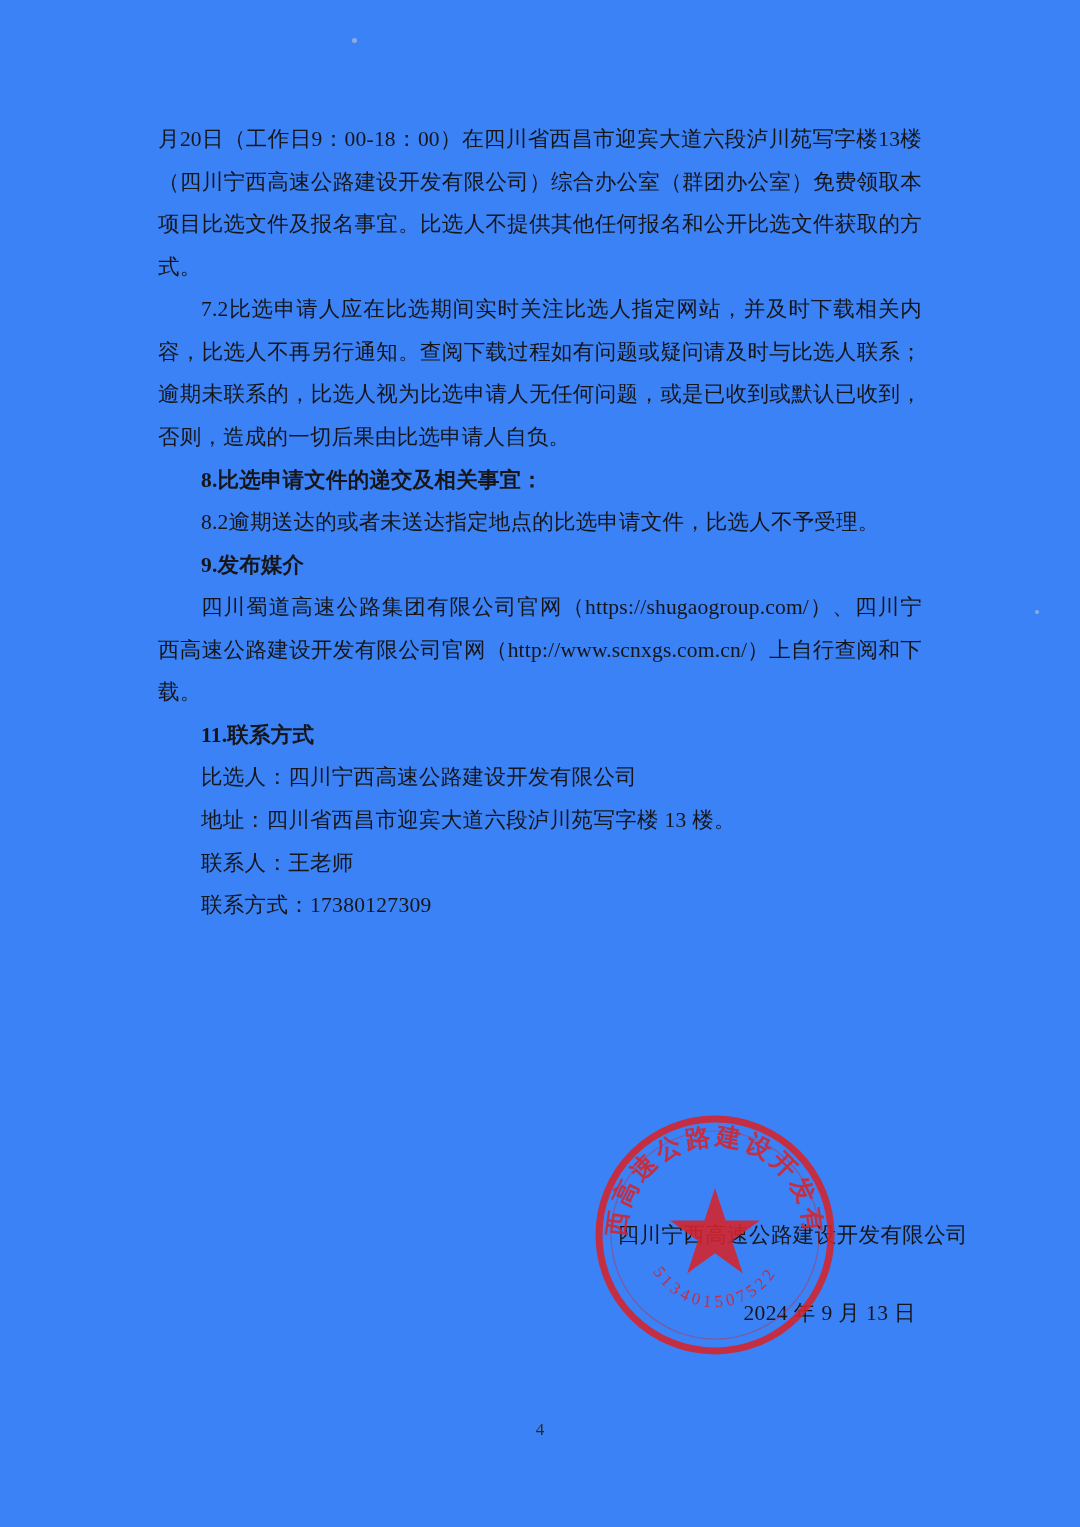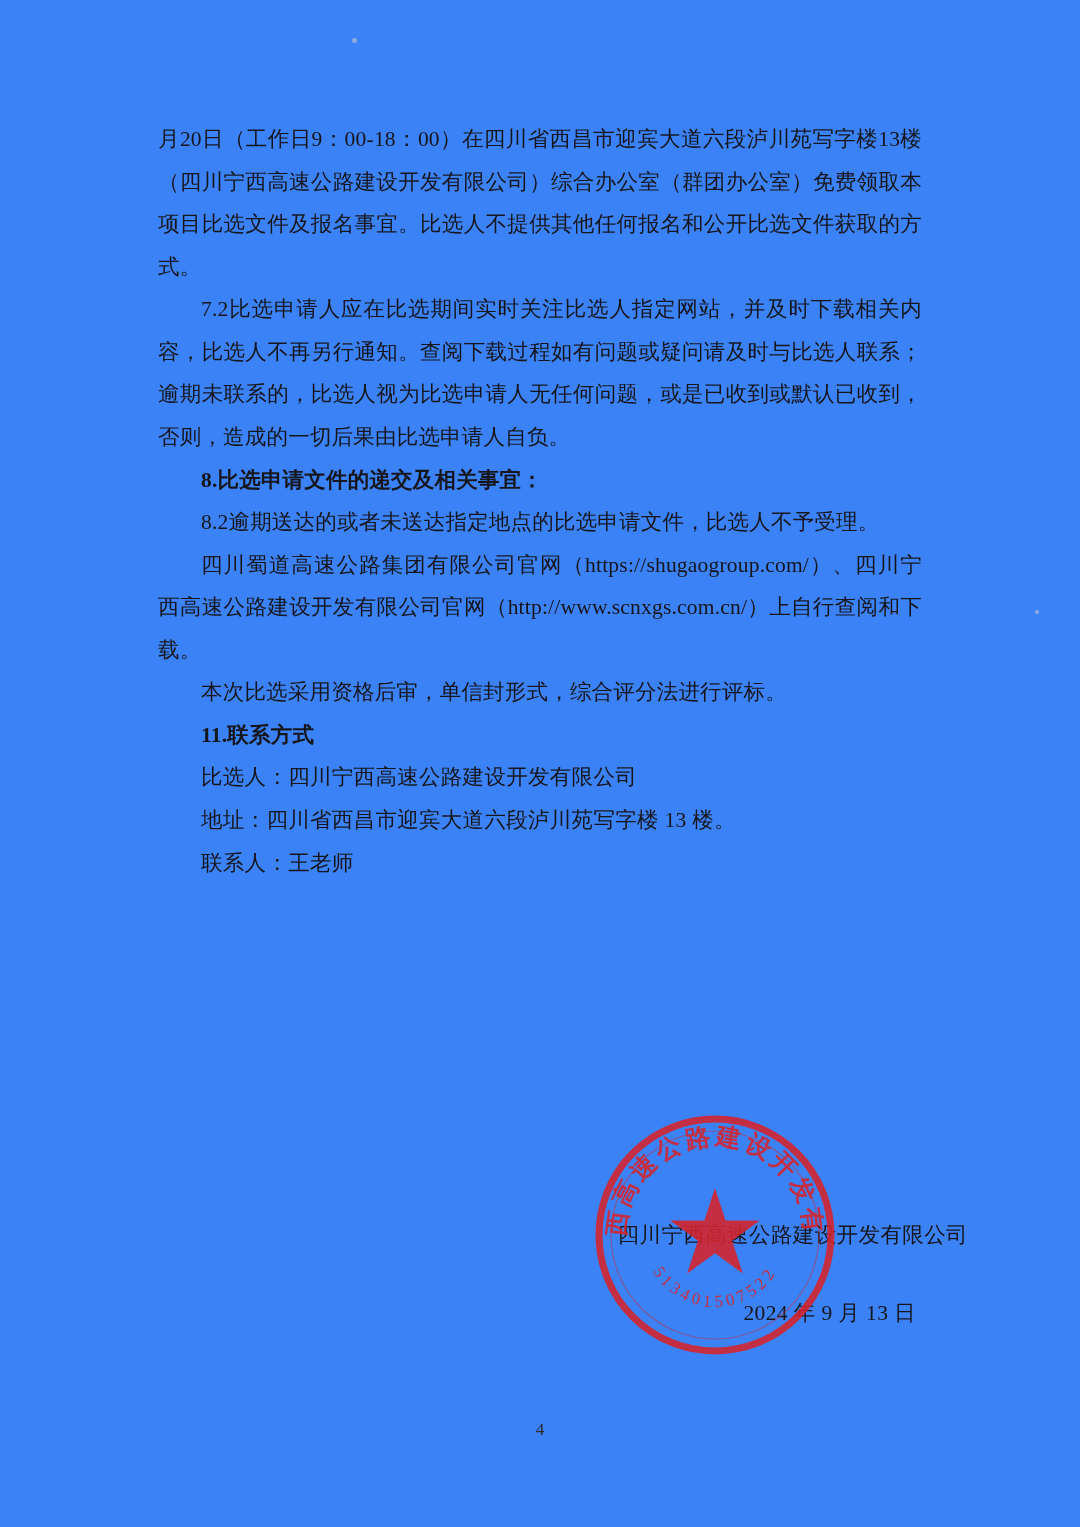--- a/index.html
+++ b/index.html
@@ -107,26 +107,27 @@
 
   <div class="speck" style="left:352px; top:38px; width:5px; height:5px;"></div>
   <div class="speck" style="left:1035px; top:610px; width:4px; height:4px;"></div>
 
   <div class="content">
 
     <p class="plain block">月20日（工作日9：00-18：00）在四川省西昌市迎宾大道六段泸川苑写字楼13楼（四川宁西高速公路建设开发有限公司）综合办公室（群团办公室）免费领取本项目比选文件及报名事宜。比选人不提供其他任何报名和公开比选文件获取的方式。</p>
     <p class="indent block">7.2比选申请人应在比选期间实时关注比选人指定网站，并及时下载相关内容，比选人不再另行通知。查阅下载过程如有问题或疑问请及时与比选人联系；逾期未联系的，比选人视为比选申请人无任何问题，或是已收到或默认已收到，否则，造成的一切后果由比选申请人自负。</p>
     <p class="bold block">8.比选申请文件的递交及相关事宜：</p>
     <p class="indent block">8.2逾期送达的或者未送达指定地点的比选申请文件，比选人不予受理。</p>
+    <p class="bold block">9.发布媒介</p>
     <p class="indent block">四川蜀道高速公路集团有限公司官网（https://shugaogroup.com/）、四川宁西高速公路建设开发有限公司官网（http://www.scnxgs.com.cn/）上自行查阅和下载。</p>
-    <p class="indent block">本次比选采用资格后审，单信封形式，综合评分法进行评标。</p>
     <p class="bold block">11.联系方式</p>
     <p class="sub block">比选人：四川宁西高速公路建设开发有限公司</p>
     <p class="sub block">地址：四川省西昌市迎宾大道六段泸川苑写字楼 13 楼。</p>
     <p class="sub block">联系人：王老师</p>
+    <p class="sub block">联系方式：17380127309</p>
 
   </div>
 
   <div class="sign-area">
     <div class="sign-line">四川宁西高速公路建设开发有限公司</div>
     <div class="sign-date">2024 年 9 月 13 日</div>
   </div>
 
   <div class="seal">
     <svg width="246" height="246" viewBox="0 0 246 246" xmlns="http://www.w3.org/2000/svg">

